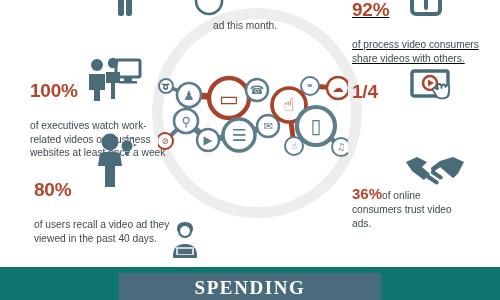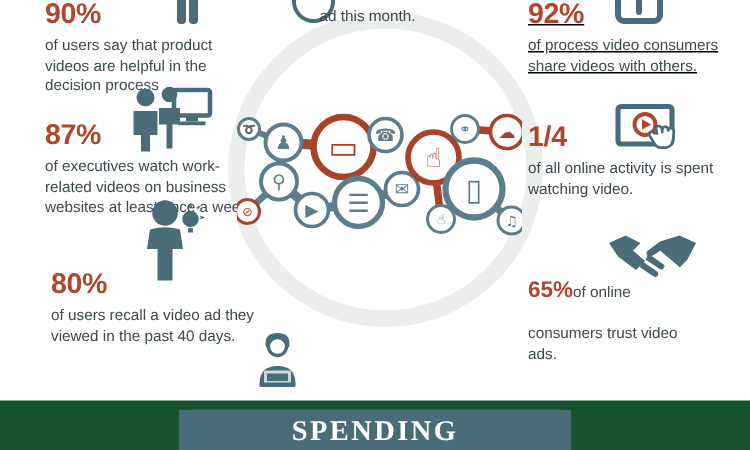--- a/index.html
+++ b/index.html
@@ -25,32 +25,32 @@
     color: #b0462c;
     font-weight: bold;
     line-height: 1.05;
     letter-spacing: -0.2px;
   }
   .stat-num.big { font-size: 19px; }
   .stat-text {
     color: #3e4a4f;
     font-size: 10.2px;
     line-height: 1.34;
-    margin-top: 4px;
+    margin-top: 18px;
   }
   .inline-num { color: #b0462c; font-weight: bold; font-size: 15px; }
   .inline-text { color: #3e4a4f; font-size: 10.2px; line-height: 1.34; }
 
   .icon { position: absolute; color: #4a6b78; }
   .icon svg { display: block; }
 
   
   #band {
     position: absolute; left: 0; bottom: 0; width: 500px; height: 33px;
-    background: #14532d;
+    background: #0f766e;
   }
   #ribbon-inner {
     position: absolute; left: 50%; transform: translateX(-50%);
     bottom: 0; width: 244px; height: 27px; background: #4a6b7a;
   }
   #ribbon-label {
     position: absolute; left: 0; right: 0; bottom: 1px;
     text-align: center;
     color: #ffffff;
     font-family: "Liberation Serif", serif;
@@ -85,40 +85,36 @@
     <div class="stat-text">ad this month.</div>
   </div>
 
   <div class="icon" style="left:112px; top:-20px;">
     <svg width="26" height="38" viewBox="0 0 26 38">
       <circle cx="13" cy="6" r="5" fill="#4a6b78"></circle>
       <rect x="6" y="12" width="6" height="24" rx="2.5" fill="#4a6b78"></rect>
       <rect x="14" y="12" width="6" height="24" rx="2.5" fill="#4a6b78"></rect>
     </svg>
   </div>
-  <div class="stat-block" style="left:30px; top:0px; width:138px;">
-    <div class="stat-num big">90%</div>
-    <div class="stat-text">of users say that product videos are helpful in the decision process</div>
-  </div>
 
   <div class="icon" style="left:86px; top:56px;">
     <svg width="56" height="46" viewBox="0 0 56 46">
       <g fill="#4a6b78">
         <rect x="30" y="4" width="24" height="17" rx="1.5" fill="none" stroke="#4a6b78" stroke-width="3"></rect>
         <circle cx="27" cy="7" r="5.2"></circle>
         <path d="M20 16 h14 v11 h-5 v16 h-4 v-16 h-5 z"></path>
         <circle cx="11" cy="9" r="6"></circle>
         <path d="M3 18 h16 v16 h-5 v11 h-6 v-11 h-5 z"></path>
         <rect x="38" y="22" width="8" height="3"></rect>
         <rect x="33" y="25" width="18" height="2.5"></rect>
       </g>
     </svg>
   </div>
   <div class="stat-block" style="left:30px; top:81px; width:142px;">
-    <div class="stat-num big">87%</div>
+    <div class="stat-num big">100%</div>
     <div class="stat-text">of executives watch work-related videos on business websites at least once a week</div>
   </div>
 
   <div class="icon" style="left:92px; top:132px;">
     <svg width="48" height="56" viewBox="0 0 48 56">
       <g fill="#4a6b78">
         <circle cx="18" cy="10" r="8.5"></circle>
         <path d="M8 21 q10 -3 20 0 l2 13 h-7 v21 h-10 v-21 h-7 z"></path>
         <circle cx="35" cy="14" r="5.5"></circle>
         <rect x="33.4" y="20" width="3.2" height="3"></rect>
@@ -147,38 +143,37 @@
   <div class="icon" style="left:410px; top:67px;">
     <svg width="48" height="42" viewBox="0 0 48 42">
       <rect x="2" y="4" width="36" height="25" rx="2" fill="none" stroke="#4a6b78" stroke-width="3.4"></rect>
       <circle cx="20" cy="16" r="7" fill="none" stroke="#b0462c" stroke-width="2.6"></circle>
       <path d="M18 12.5 l6 3.5 -6 3.5 z" fill="#b0462c"></path>
       <path d="M28 22 q-1.5 -5 1 -5 q2.5 0 2.5 4 v-1 q0 -2.5 2 -2.5 q2 0 2 2.5 q0.5 -2 2.2 -1.6 q1.8 0.4 1.5 3 l-0.6 5 q-0.5 4.5 -5 5 h-3 q-3 0 -4.5 -3 l-3 -5 q-0.8 -1.6 0.6 -2.4 q1.4 -0.8 2.4 0.8 z" fill="#ffffff" stroke="#4a6b78" stroke-width="1.8" stroke-linejoin="round"></path>
     </svg>
   </div>
   <div class="stat-block" style="left:352px; top:82px; width:135px;">
     <div class="stat-num big">1/4</div>
-    <div class="stat-text">of all online activity is spent watching video.</div>
   </div>
 
   <div class="icon" style="left:404px; top:152px;">
     <svg width="62" height="36" viewBox="0 0 62 36">
       <g fill="#4a6b78">
         <path d="M2 10 l11 -5 l10 5 l-5 5 l8 7 l-6 6 l-12 -9 z"></path>
         <path d="M60 10 l-11 -5 l-13 4 l-8 6 q-2 1.6 -0.2 3.2 q1.6 1.4 3.4 0.2 l5 -3.2 l13 11 l5 -5 z"></path>
         <path d="M24 22 l10 7 q1.6 1.2 0.4 2.8 q-1.2 1.4 -2.8 0.4 l-9 -6 z"></path>
         <path d="M28 17 l10 7 q1.6 1.2 0.4 2.8 q-1.2 1.4 -2.8 0.4 l-9 -6 z"></path>
       </g>
     </svg>
   </div>
   <div class="stat-block" style="left:352px; top:185px; width:120px;">
     <div>
-      <span class="inline-num">65%</span><span class="inline-text">of online</span>
+      <span class="inline-num">36%</span><span class="inline-text">of online</span>
     </div>
-    <div class="stat-text" style="margin-top:13px;">consumers trust video ads.</div>
+    <div class="stat-text" style="margin-top:0;">consumers trust video ads.</div>
   </div>
 
   <div class="icon" style="left:168px; top:220px;">
     <svg width="34" height="38" viewBox="0 0 34 38">
       <g fill="#4a6b78">
         <path d="M17 2 q8 0 8 7 q0 1.6 -0.6 2.6 h-14.8 q-0.6 -1 -0.6 -2.6 q0 -7 8 -7 z"></path>
         <circle cx="17" cy="11" r="6" fill="#ffffff" stroke="#4a6b78" stroke-width="2.2"></circle>
         <path d="M5 36 q0 -12 12 -12 q12 0 12 12 z"></path>
         <rect x="8" y="27" width="18" height="9" rx="1" fill="#cfd8dc"></rect>
         <rect x="10" y="29" width="14" height="5" fill="#4a6b78"></rect>

